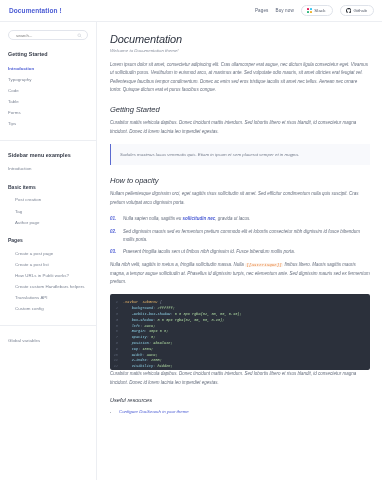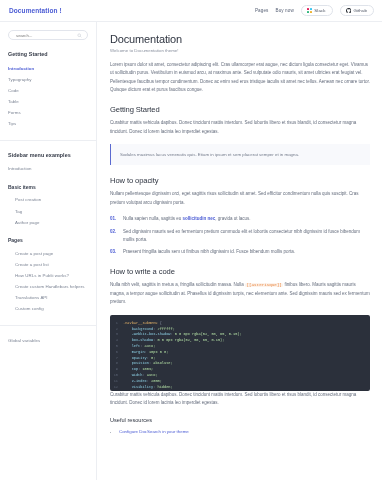--- a/index.html
+++ b/index.html
@@ -89,20 +89,21 @@
   .side-divider{
     height:1px; background:#eceef2; margin:10px 0 0 0;
   }
   .side-gap{ height:9px; }
 
   
   .main{
     flex:1; min-width:0;
     padding:11px 12px 16px 13px;
     overflow:hidden;
+    font-style:italic;
   }
   h1.doc-title{
     font-size:11px; font-weight:normal; color:#2e3440;
     margin:0 0 3px 0; letter-spacing:-.15px;
   }
   .doc-sub{
     font-size:4.4px; color:#8a919f; margin:0 0 8px 0;
   }
   p.body{
     font-size:4.5px; line-height:1.85; color:#646c7c;
@@ -260,21 +261,20 @@
       <li>
         <span class="num">02.</span>
         <span>Sed dignissim mauris sed ex fermentum pretium commodo elit et lobortis consectetur nibh dignissim id fusce bibendum mollis porta.</span>
       </li>
       <li>
         <span class="num">03.</span>
         <span>Praesent fringilla iaculis sem ut finibus nibh dignissim id. Fusce bibendum mollis porta.</span>
       </li>
     </ol>
 
-    <h2 class="sec">How to write a code</h2>
     <p class="body"><span>Nulla nibh velit, sagittis in metus a, fringilla sollicitudin massa. Nulla </span><code class="inline">[[asterisque]]</code><span> finibus libero. Mauris sagittis mauris magna, a tempor augue sollicitudin at. Phasellus id dignissim turpis, nec elementum ante. Sed dignissim mauris sed ex fermentum pretium.</span></p>
 
     <div class="codeblock" id="codeblock">
         <div class="cl"><span class="ln">1</span><span class="ct"><span class="t-sel">.navbar__submenu</span><span class="t-punc"> {</span></span></div>
         <div class="cl"><span class="ln">2</span><span class="ct">    <span class="t-prop">background</span><span class="t-punc">:</span><span class="t-val"> #ffffff;</span></span></div>
         <div class="cl"><span class="ln">3</span><span class="ct">    <span class="t-prop">-webkit-box-shadow</span><span class="t-punc">:</span><span class="t-val"> 0 0 6px rgba(52, 58, 65, 0.15);</span></span></div>
         <div class="cl"><span class="ln">4</span><span class="ct">    <span class="t-prop">box-shadow</span><span class="t-punc">:</span><span class="t-val"> 0 0 6px rgba(52, 58, 65, 0.15);</span></span></div>
         <div class="cl"><span class="ln">5</span><span class="ct">    <span class="t-prop">left</span><span class="t-punc">:</span><span class="t-val"> auto;</span></span></div>
         <div class="cl"><span class="ln">6</span><span class="ct">    <span class="t-prop">margin</span><span class="t-punc">:</span><span class="t-val"> 10px 0 0;</span></span></div>
         <div class="cl"><span class="ln">7</span><span class="ct">    <span class="t-prop">opacity</span><span class="t-punc">:</span><span class="t-val"> 0;</span></span></div>

